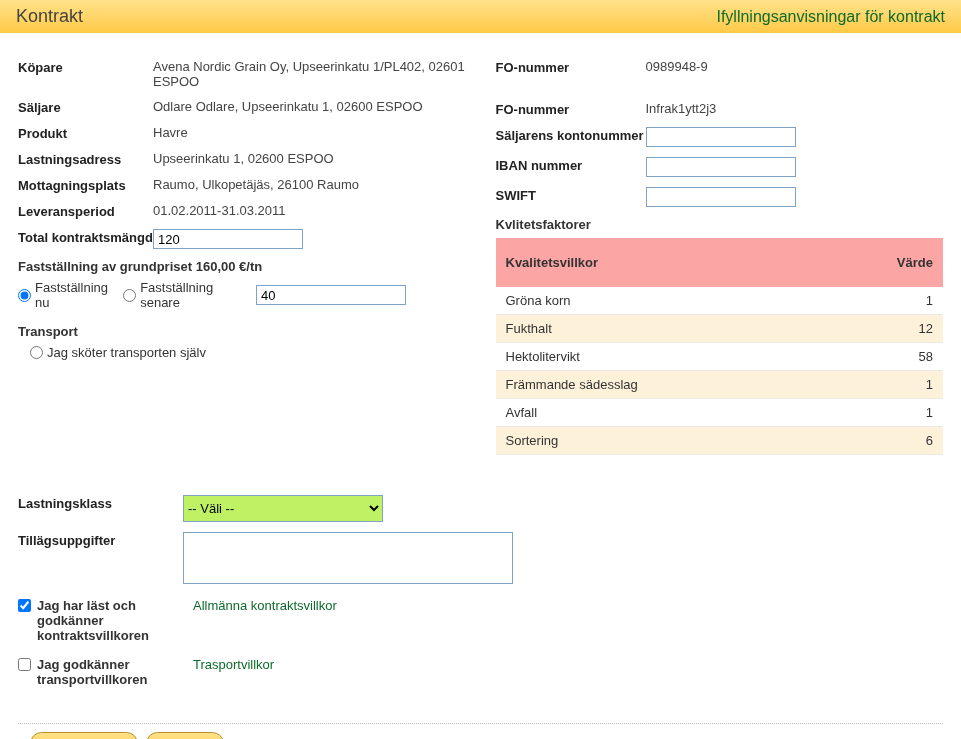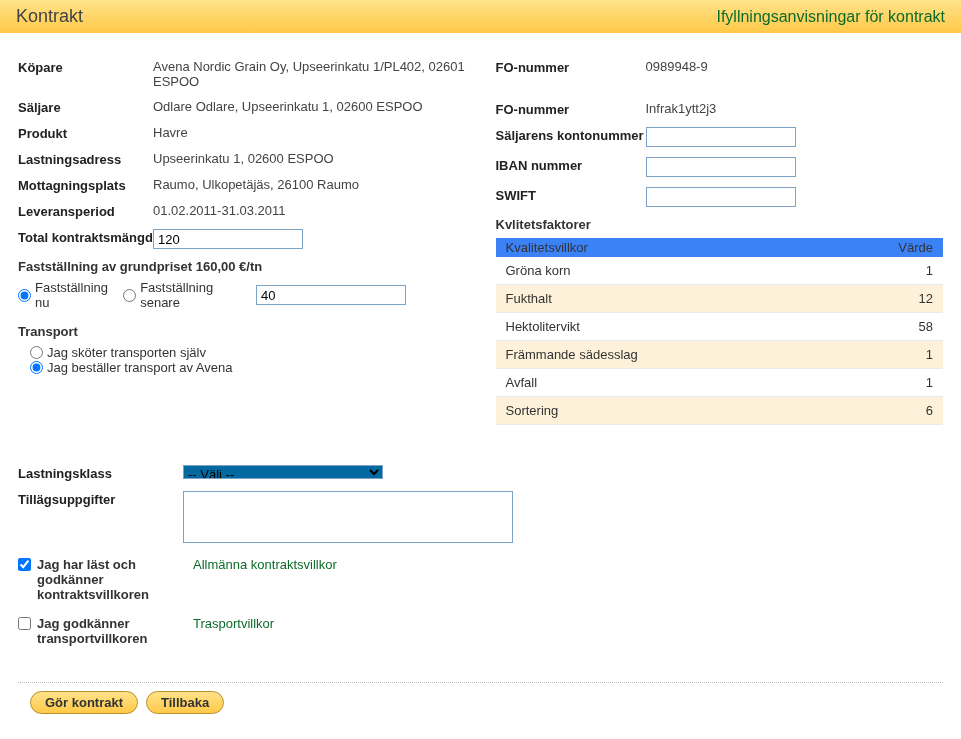--- a/index.html
+++ b/index.html
@@ -52,23 +52,23 @@
     color: #444;
   }
   input[type="text"] {
     border: 1px solid #7fa3c7;
     height: 20px;
     padding: 0 4px;
     font-size: 13px;
   }
   select {
     border: 1px solid #7fa3c7;
-    height: 14px;
-    font-size: 13px;
-    background: #0369a1;
+    height: 27px;
+    font-size: 13px;
+    background: #bef264;
   }
   textarea {
     border: 1px solid #7fa3c7;
     font-size: 13px;
     resize: none;
     overflow-y: scroll;
   }
   .section-title {
     font-weight: bold;
     margin: 10px 0 6px 0;
@@ -87,24 +87,24 @@
     gap: 8px;
   }
   .price-col { display: flex; flex-direction: row; gap: 4px; }
   .table {
     width: 100%;
     border-collapse: collapse;
     font-size: 13px;
     margin-top: 6px;
   }
   .table th {
-    background: #3b82f6;
+    background: #fca5a5;
     text-align: left;
-    padding: 2px 10px;
-    font-weight: normal;
+    padding: 17px 10px;
+    font-weight: bold;
     color: #333;
   }
   .table th.rcol { text-align: right; }
   .table td {
     padding: 6px 10px;
     border-bottom: 1px solid #e9e9e9;
   }
   .table tr.alt td { background: #fdf2d9; }
   .table td.rcol { text-align: right; }
   .bottom {
@@ -202,24 +202,20 @@
         </label>
       </div>
       <input type="text" style="width: 150px;" value="40">
     </div>
 
     <div class="section-title" style="margin-top:14px">Transport</div>
     <label class="radio-line" style="margin-left:12px">
       <input type="radio" name="transport" style="">
       <span>Jag sköter transporten själv</span>
     </label>
-    <label class="radio-line" style="margin-left:12px">
-      <input type="radio" name="transport" checked="" style="">
-      <span>Jag beställer transport av Avena</span>
-    </label>
   </div>
 
   <div class="right">
     <div class="row">
       <div class="label" style="width:150px">FO-nummer</div>
       <div class="value">0989948-9</div>
     </div>
     <div class="row" style="margin-top:26px">
       <div class="label" style="width:150px">FO-nummer</div>
       <div class="value">Infrak1ytt2j3</div>

